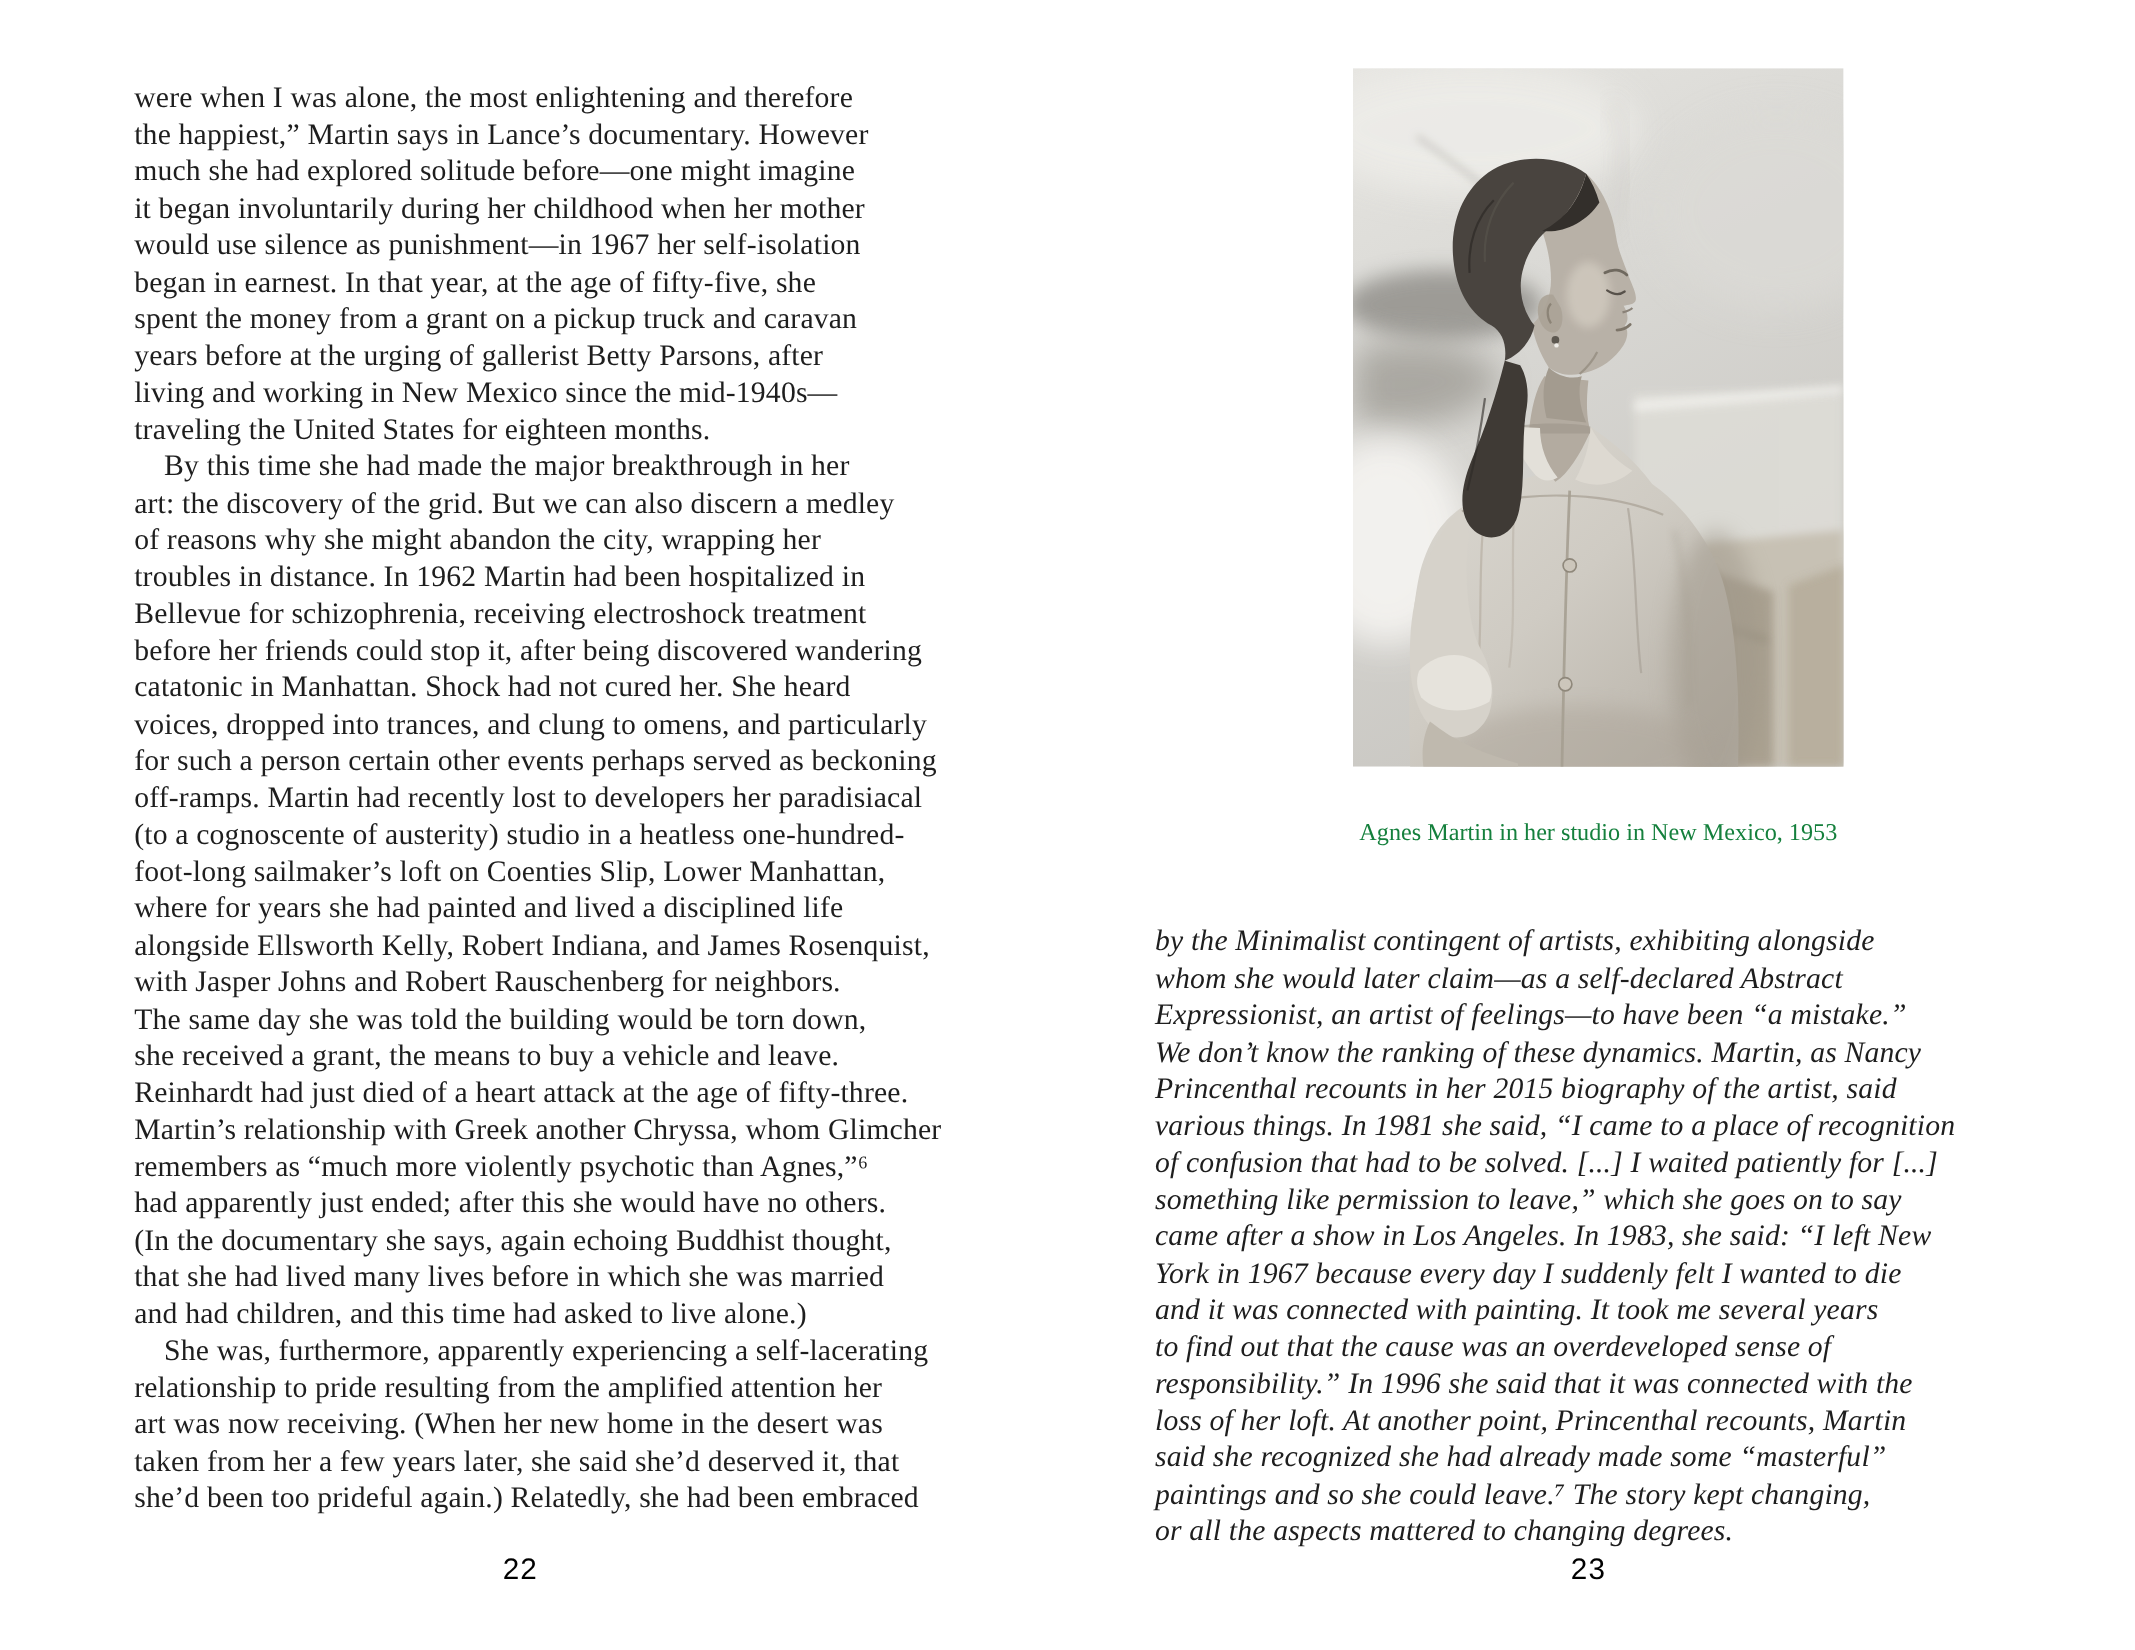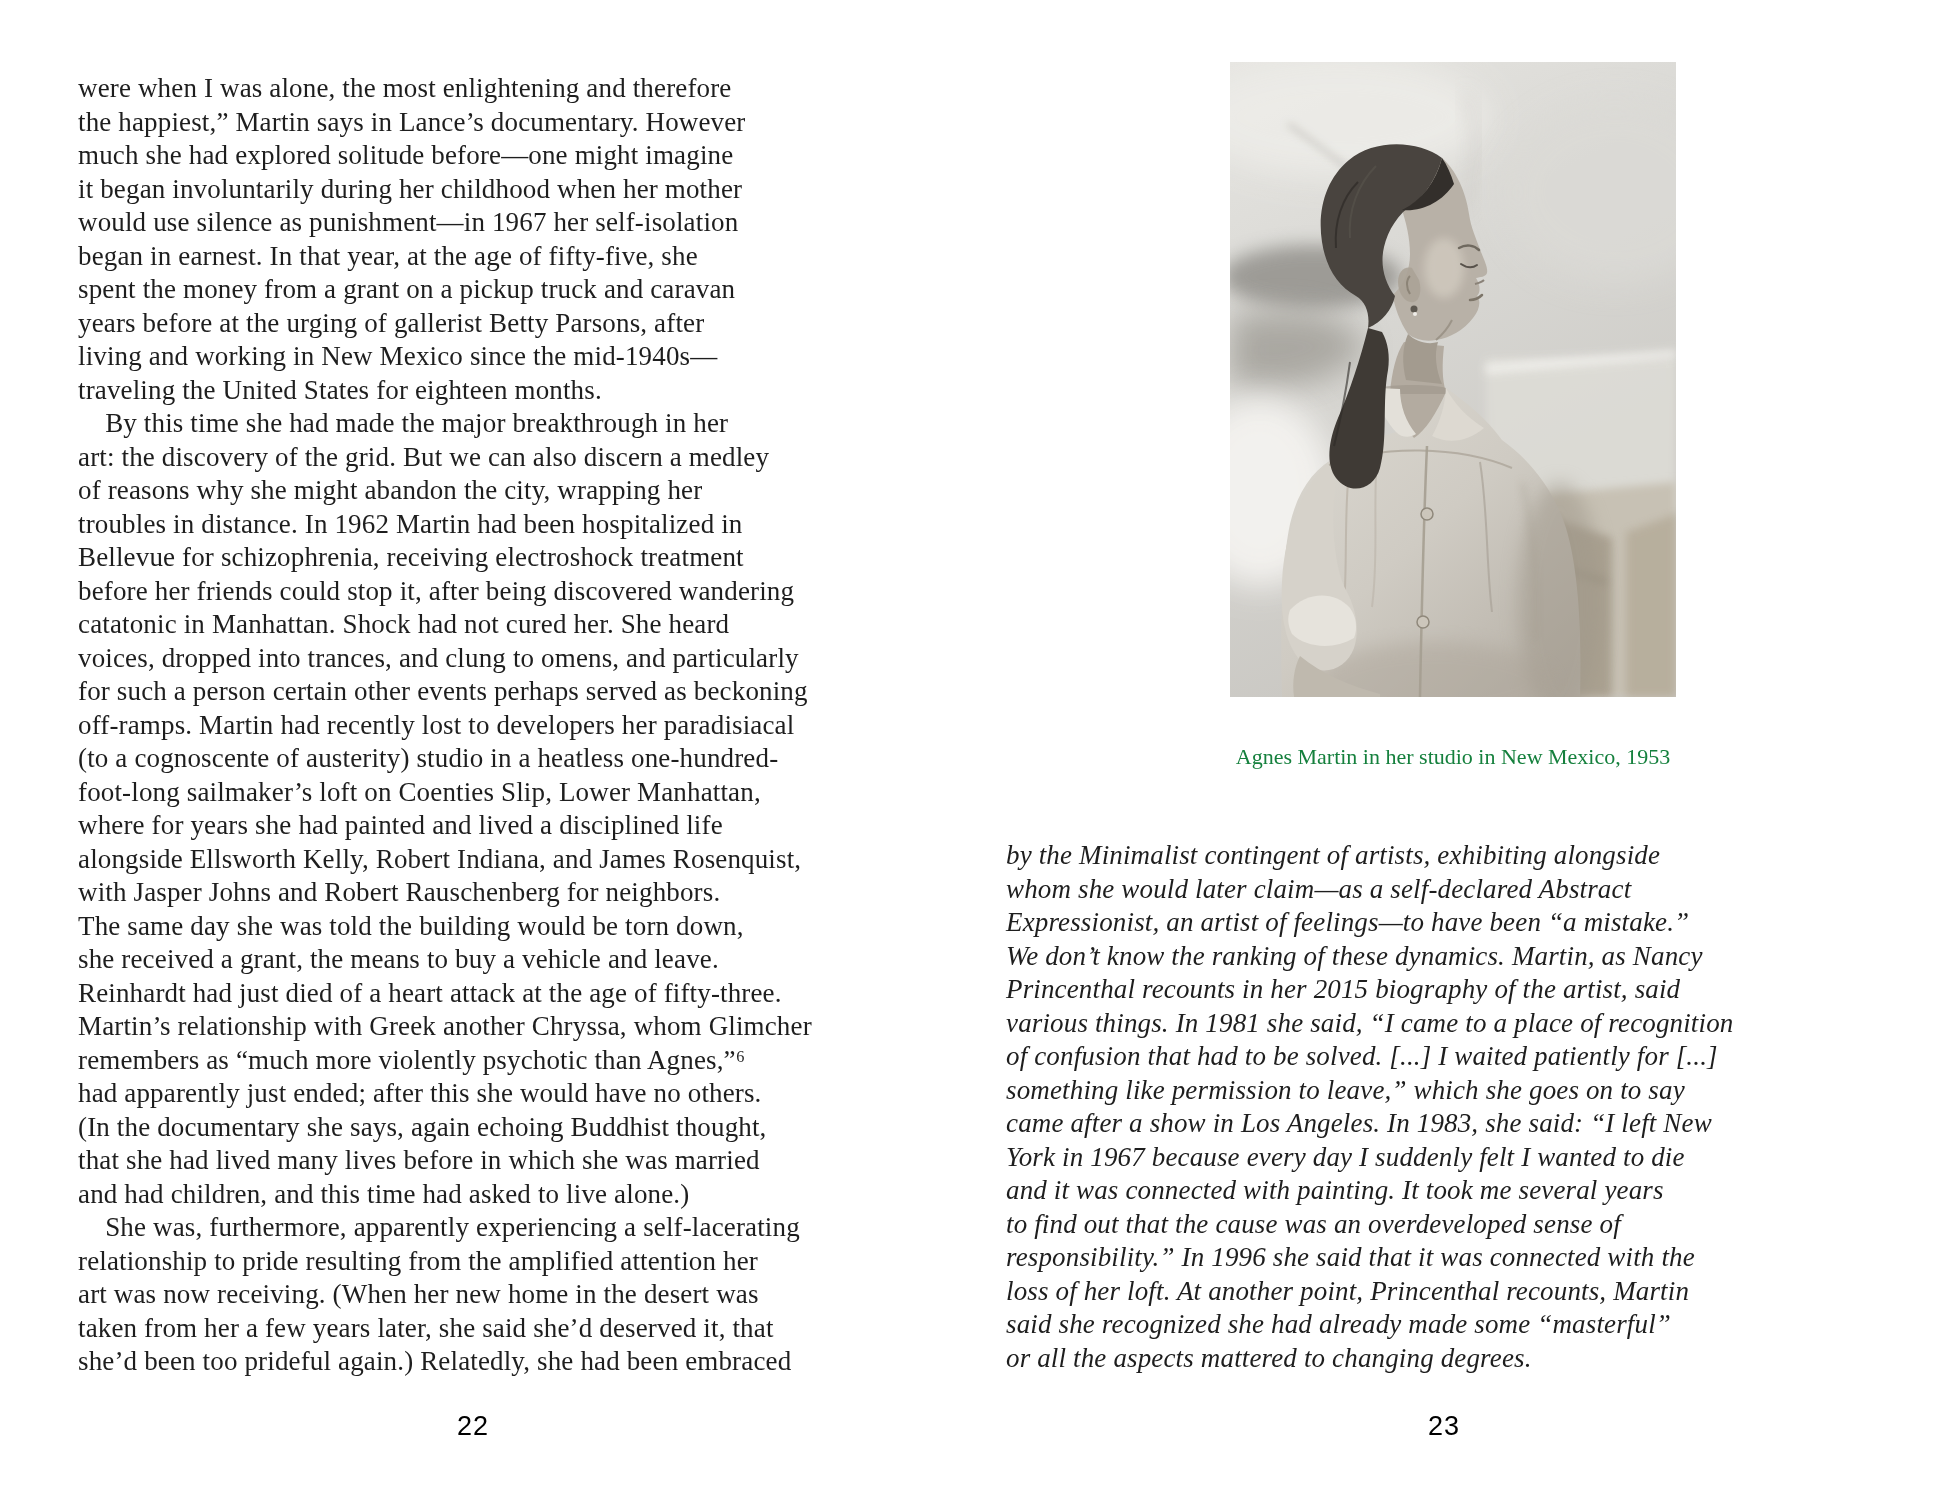--- a/index.html
+++ b/index.html
@@ -4,21 +4,21 @@
 <style>
   html,body{margin:0;padding:0;}
   body{
     width:1941px;height:1500px;position:relative;overflow:hidden;
     background:#ffffff;
     font-family:"Liberation Serif","DejaVu Serif",serif;
     color:#1e1e1e;
   }
   .abs{position:absolute;}
   .body-text{font-size:27px;line-height:33.5px;letter-spacing:0.15px;}
-  .tline{white-space:pre;}
+  .tline{white-space:pre;margin-left:44px;}
   .folio{
     font-family:"Liberation Sans","DejaVu Sans",sans-serif;
     font-size:27px;line-height:28px;text-align:center;color:#000000;
     letter-spacing:1px;
   }
   .caption{font-size:22px;line-height:26px;text-align:center;color:#15803d;}
   #left-body{left:78px;top:72px;width:800px;}
   #left-folio{left:78px;top:1412px;width:790px;}
   #photo{left:1230px;top:62px;width:446px;height:635px;}
   #photo svg{display:block;}
@@ -184,16 +184,17 @@
     <div class="tline">various things. In 1981 she said, “I came to a place of recognition</div>
     <div class="tline">of confusion that had to be solved. [...] I waited patiently for [...]</div>
     <div class="tline">something like permission to leave,” which she goes on to say</div>
     <div class="tline">came after a show in Los Angeles. In 1983, she said: “I left New</div>
     <div class="tline">York in 1967 because every day I suddenly felt I wanted to die</div>
     <div class="tline">and it was connected with painting. It took me several years</div>
     <div class="tline">to find out that the cause was an overdeveloped sense of</div>
     <div class="tline">responsibility.” In 1996 she said that it was connected with the</div>
     <div class="tline">loss of her loft. At another point, Princenthal recounts, Martin</div>
     <div class="tline">said she recognized she had already made some “masterful”</div>
+    <div class="tline">paintings and so she could leave.⁷ The story kept changing,</div>
     <div class="tline">or all the aspects mattered to changing degrees.</div>
   </div>
 
 <div class="abs folio" id="right-folio">23</div>
 
 </body></html>

